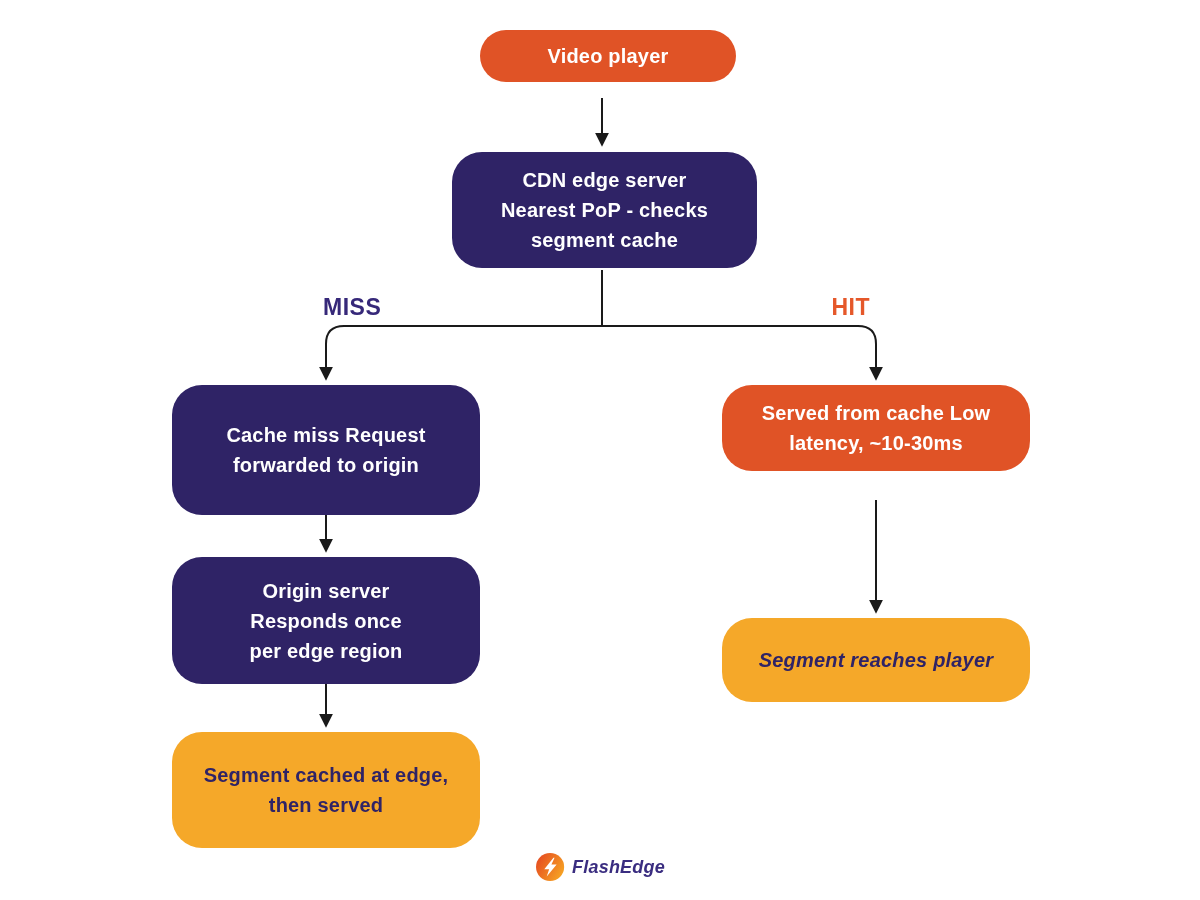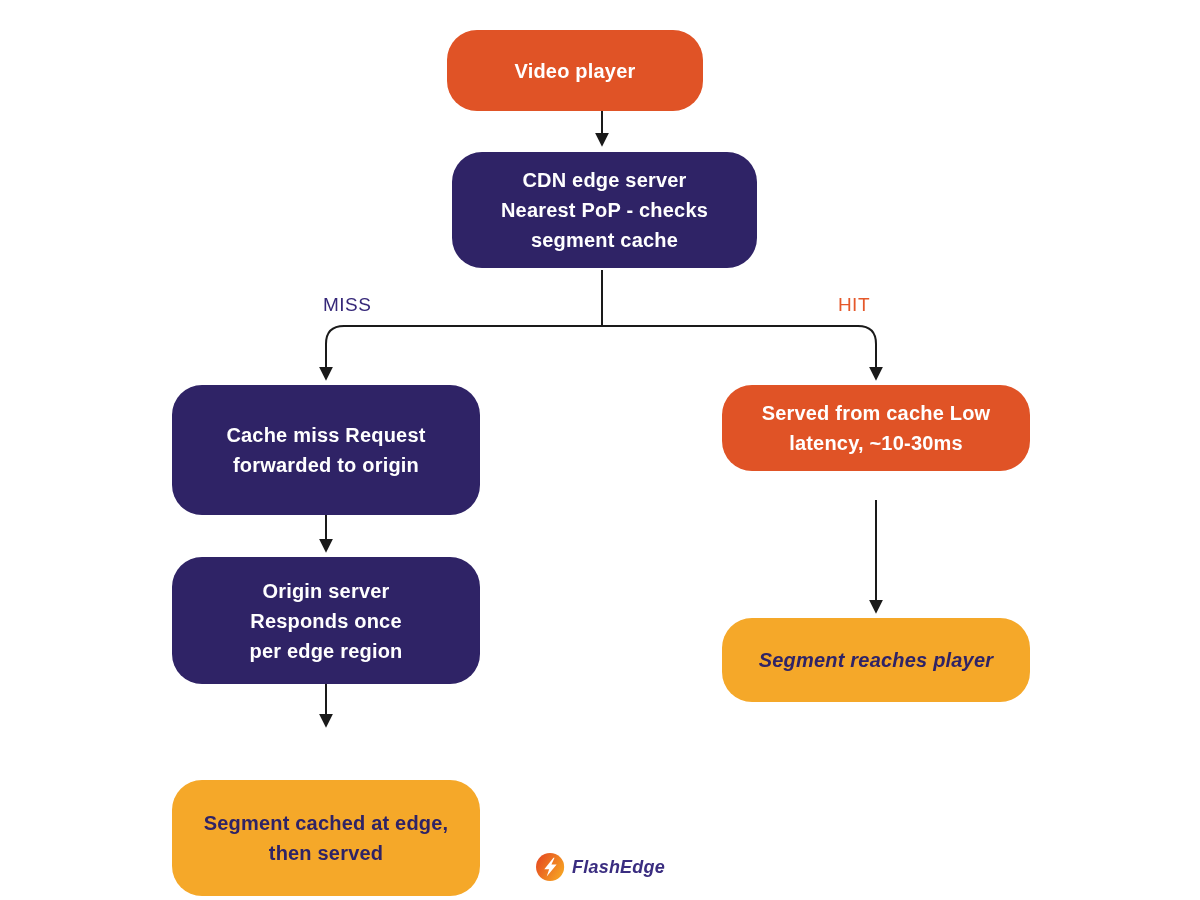--- a/index.html
+++ b/index.html
@@ -37,22 +37,22 @@
   }
   .node-label {
     white-space: pre-line;
   }
   .fill-orange { background: #E05326; color: #ffffff; }
   .fill-purple { background: #2F2366; color: #ffffff; }
   .fill-amber  { background: #F5A829; color: #2F2366; }
 
   .branch-label {
     position: absolute;
-    font-weight: 400;
-    font-size: 19px;
+    font-weight: 700;
+    font-size: 23px;
     letter-spacing: 0.5px;
   }
   .branch-miss {
     left: 323px;
     top: 294px;
     color: #362879;
   }
   .branch-hit {
     top: 294px;
     right: 330px;
@@ -70,25 +70,25 @@
   }
   .logo-text {
     font-weight: 800;
     font-style: italic;
     font-size: 18px;
     color: #3A2D80;
     letter-spacing: 0.2px;
   }
 
   
-  #node-video-player        { left: 447px; top: 30px;  width: 256px; height: 81px; }
+  #node-video-player        { left: 480px; top: 30px;  width: 256px; height: 52px; }
   #node-cdn-edge-server     { left: 452px; top: 152px; width: 305px; height: 116px; }
   #node-cache-miss          { left: 172px; top: 385px; width: 308px; height: 130px; }
   #node-origin-server       { left: 172px; top: 557px; width: 308px; height: 127px; }
-  #node-segment-cached      { left: 172px; top: 732px; width: 308px; height: 116px; margin-top: 48px; }
+  #node-segment-cached      { left: 172px; top: 732px; width: 308px; height: 116px; }
   #node-served-from-cache   { left: 722px; top: 385px; width: 308px; height: 86px; }
   #node-segment-reaches     { left: 722px; top: 618px; width: 308px; height: 84px; font-style: italic; }
 </style>
 </head>
 <body>
 
 <div class="canvas">
 
   <svg class="connectors" width="1200" height="900" viewBox="0 0 1200 900">
     <defs>

